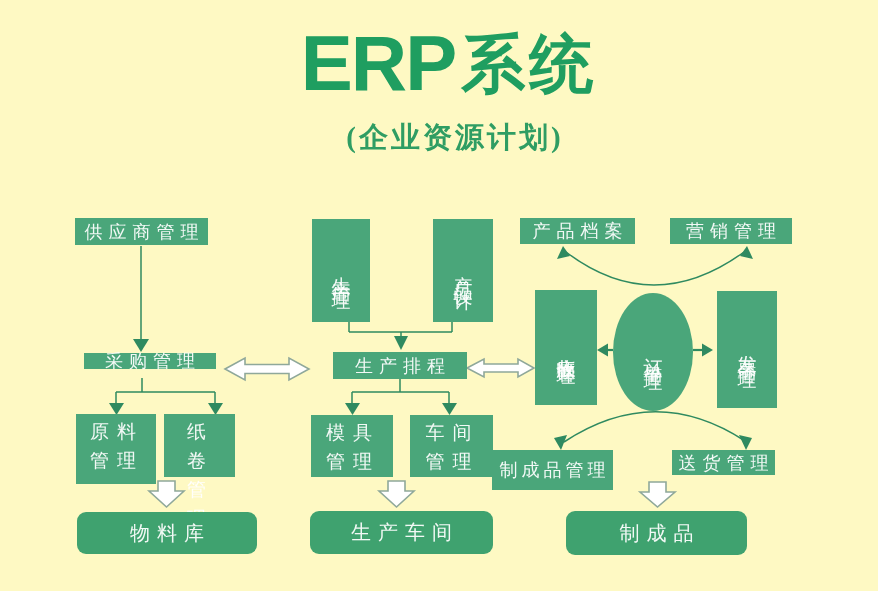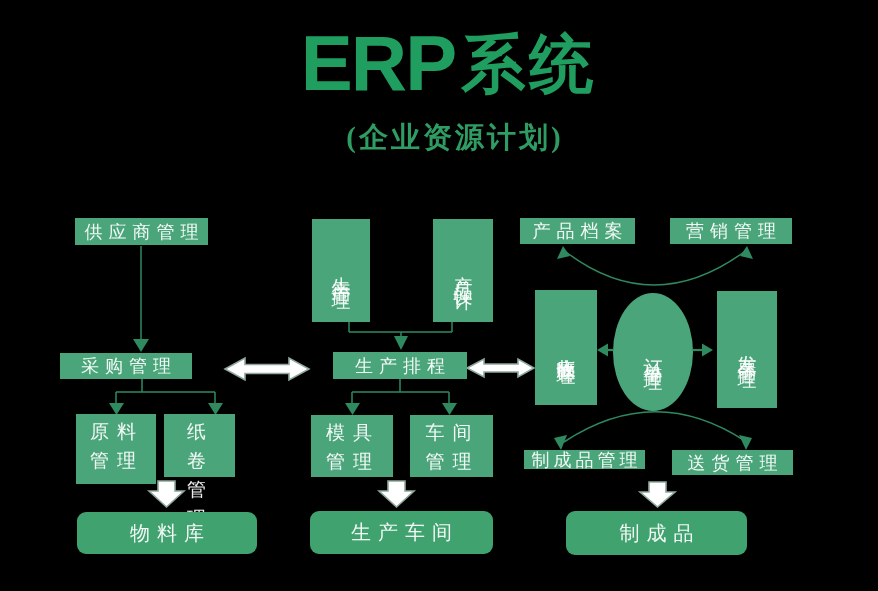--- a/index.html
+++ b/index.html
@@ -1,16 +1,16 @@
 <!DOCTYPE html>
 <html style="--title-green: #1f9e60; --subtitle-green: #2f9d63; --box-green: #4aa67a; --round-green: #3fa26f; --line-green: #2f8a60; --outline-gray: #8fa89a;"><head>
 <meta charset="utf-8">
 <style>
   html,body{margin:0;padding:0;background:#fff;}
-  .canvas{position:relative;width:878px;height:591px;background:#000000;overflow:hidden;
+  .canvas{position:relative;width:878px;height:591px;background:#fef9c3;overflow:hidden;
           font-family:"Liberation Serif",serif;}
   .layer{position:absolute;left:0;top:0;width:878px;height:591px;}
 
   
   .title{position:absolute;left:0;top:18px;width:878px;text-align:center;
          transform:translateX(10px);white-space:nowrap;}
   .t-latin{font-family:"Liberation Sans",sans-serif;font-weight:bold;font-size:78px;
            letter-spacing:-2px;color:var(--title-green);}
   .t-cjk{font-family:"Liberation Serif",serif;font-weight:bold;font-size:64px;
          letter-spacing:4px;color:var(--title-green);margin-left:6px;vertical-align:4px;}
@@ -98,34 +98,34 @@
 
     <polygon class="hollow" points="649,482 666,482 666,492 675,492 657.5,507 640,492 649,492"></polygon>
   </svg>
 
   <div class="title">
     <span class="t-latin">ERP</span><span class="t-cjk">系统</span>
   </div>
   <div class="subtitle">(企业资源计划)</div>
 
   <div class="node h" style="left:75px;top:218px;width:133px;height:27px">供应商管理</div>
-  <div class="node h" style="left:60px;top:353px;width:132px;height:26px">采购管理</div>
+  <div class="node h" style="left:84px;top:353px;width:132px;height:16px">采购管理</div>
   <div class="node sq" style="left:76px;top:414px;width:80px;height:70px">原料管理</div>
   <div class="node sq" style="left:164px;top:414px;width:71px;height:63px">纸卷管理</div>
   <div class="node round" style="left:77px;top:512px;width:180px;height:42px">物料库</div>
 
   <div class="node vert" style="left:312px;top:219px;width:58px;height:103px">生产管理</div>
   <div class="node vert" style="left:433px;top:219px;width:60px;height:103px">产品设计</div>
   <div class="node h" style="left:333px;top:352px;width:134px;height:27px">生产排程</div>
   <div class="node sq" style="left:311px;top:415px;width:82px;height:62px">模具管理</div>
   <div class="node sq" style="left:410px;top:415px;width:83px;height:62px">车间管理</div>
   <div class="node round" style="left:310px;top:511px;width:183px;height:43px">生产车间</div>
 
   <div class="node h" style="left:520px;top:218px;width:115px;height:26px">产品档案</div>
   <div class="node h" style="left:670px;top:218px;width:122px;height:26px">营销管理</div>
   <div class="node vert vert5" style="left:535px;top:290px;width:62px;height:115px">应收款管理</div>
   <div class="node vert ellipse" style="left:613px;top:293px;width:80px;height:118px">订单管理</div>
   <div class="node vert" style="left:717px;top:291px;width:60px;height:117px">发票管理</div>
-  <div class="node h5" style="left:524px;top:450px;width:121px;height:19px">制成品管理</div>
-  <div class="node h" style="left:672px;top:450px;width:121px;height:25px">送货管理</div>
+  <div class="node h5" style="left:492px;top:450px;width:121px;height:40px">制成品管理</div>
+  <div class="node h" style="left:672px;top:450px;width:103px;height:25px">送货管理</div>
   <div class="node round" style="left:566px;top:511px;width:181px;height:44px">制成品</div>
 
 </div>
 
 </body></html>

